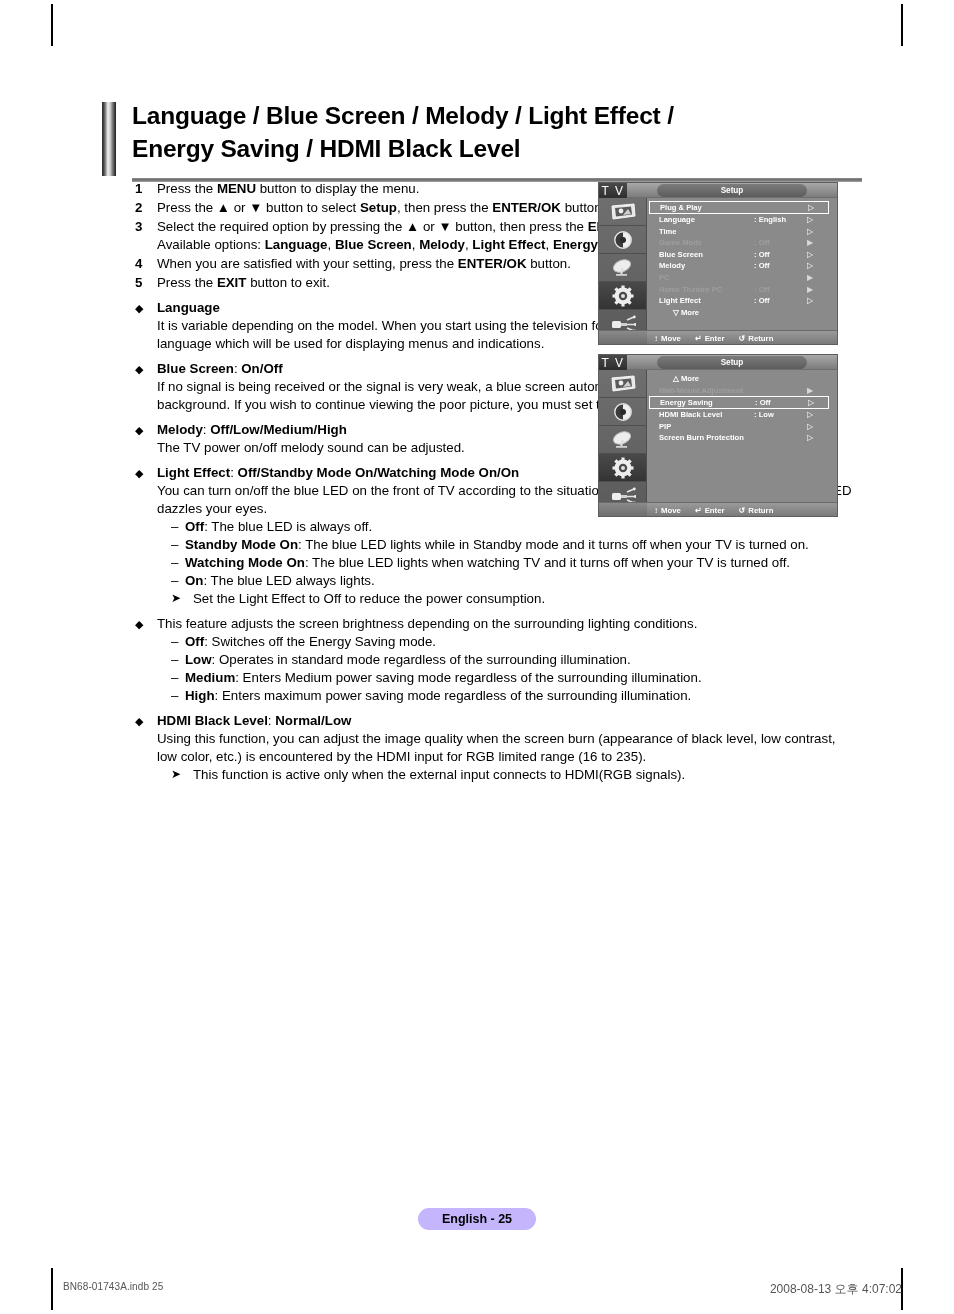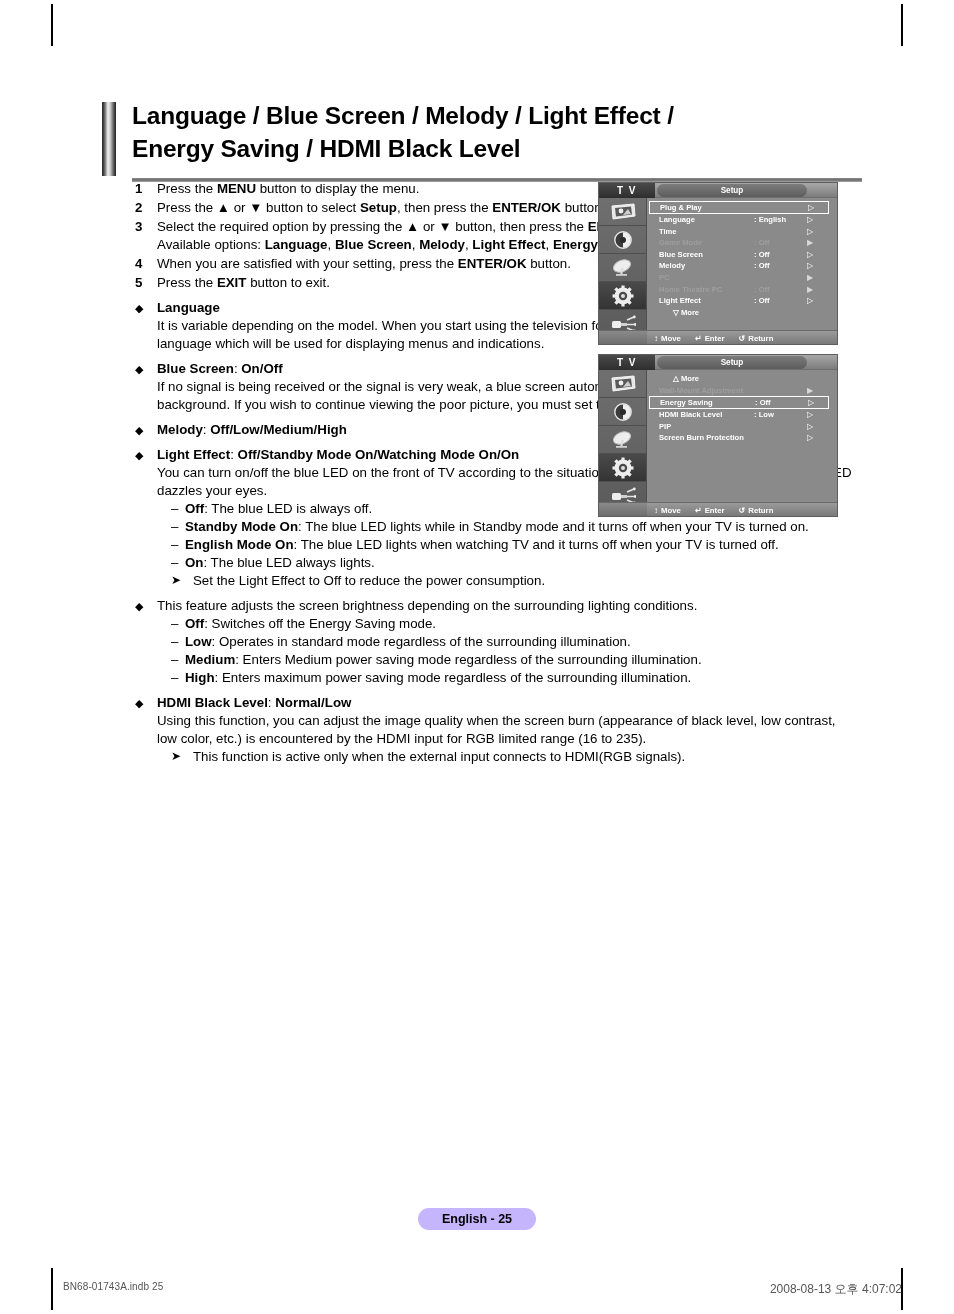--- a/index.html
+++ b/index.html
@@ -90,23 +90,23 @@
   }
   .osd-1 { left:598px; top:182px; }
   .osd-2 { left:598px; top:354px; }
 
   .osd-topbar {
     position:relative; height:15px;
     background: linear-gradient(to bottom,#a8a8a8 0%, #909090 55%, #7c7c7c 100%);
     border-bottom:1px solid #6e6e6e;
   }
   .osd-tv {
-    position:absolute; left:0; top:0; width:56px; height:15px;
+    position:absolute; left:0; top:0; width:28px; height:15px;
     background: linear-gradient(to bottom,#4a4a4a,#2e2e2e);
-    color:#ffffff; font-weight:bold; font-size:10px;
+    color:#ffffff; font-weight:normal; font-size:12px;
     display:flex; align-items:center; justify-content:center;
     letter-spacing:1.5px;
   }
   .osd-title-pill {
     position:absolute; left:58px; top:1px; width:150px; height:13px;
     background: linear-gradient(to bottom,#7c7c7c,#5c5c5c);
     border-radius:7px;
     color:#fff; font-weight:bold; font-size:8.2px;
     display:flex; align-items:center; justify-content:center;
   }
@@ -229,39 +229,40 @@
       <div class="dia">◆</div>
       <div class="bbody w460">
         <div class="bhead">Blue Screen<span class="plain">:</span><b> On/Off</b></div>
         <div>If no signal is being received or the signal is very weak, a blue screen automatically replaces the noisy picture background. If you wish to continue viewing the poor picture, you must set the Blue Screen to Off.</div>
       </div>
     </div>
     <div class="bullet-block">
       <div class="dia">◆</div>
       <div class="bbody w720">
         <div class="bhead">Melody<span class="plain">:</span><b> Off/Low/Medium/High</b></div>
+        <div>The TV power on/off melody sound can be adjusted.</div>
       </div>
     </div>
     <div class="bullet-block">
       <div class="dia">◆</div>
       <div class="bbody w720">
         <div class="bhead">Light Effect<span class="plain">:</span><b> Off/Standby Mode On/Watching Mode On/On</b></div>
         <div>You can turn on/off the blue LED on the front of TV according to the situation. Use it for saving power or when the LED dazzles your eyes.</div>
         <ul class="dash-list">
           <li>
             <span class="dash">–</span>
             <span class="dtxt"><b>Off</b>: The blue LED is always off.</span>
           </li>
           <li>
             <span class="dash">–</span>
             <span class="dtxt"><b>Standby Mode On</b>: The blue LED lights while in Standby mode and it turns off when your TV is turned on.</span>
           </li>
           <li>
             <span class="dash">–</span>
-            <span class="dtxt"><b>English Mode On</b>: The blue LED lights when watching TV and it turns off when your TV is turned off.</span>
+            <span class="dtxt"><b>Watching Mode On</b>: The blue LED lights when watching TV and it turns off when your TV is turned off.</span>
           </li>
           <li>
             <span class="dash">–</span>
             <span class="dtxt"><b>On</b>: The blue LED always lights.</span>
           </li>
         </ul>
         <div class="note">
           <span class="arrow">➤</span>
           <span class="ntxt">Set the Light Effect to Off to reduce the power consumption.</span>
         </div>

